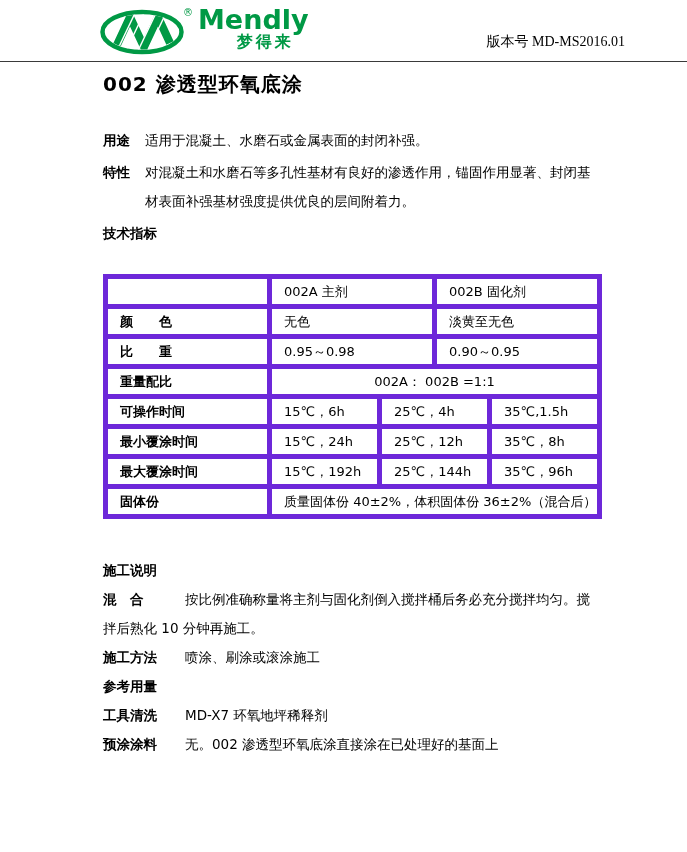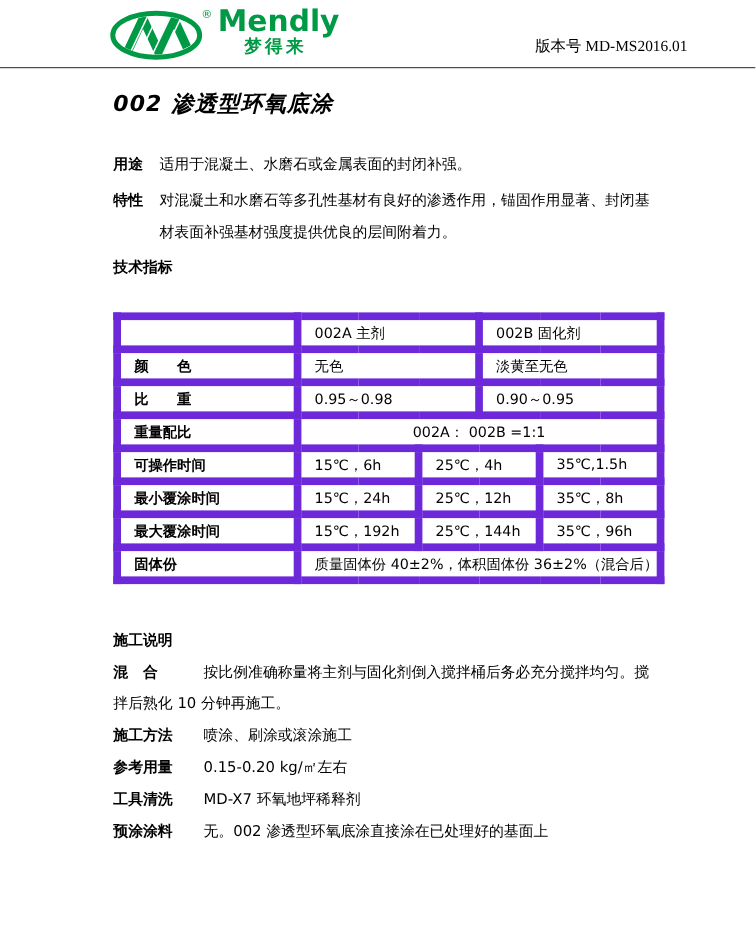--- a/index.html
+++ b/index.html
@@ -10,49 +10,49 @@
     position: relative; width: 687px; height: 852px; margin: 0 auto;
     background: #fff; overflow: hidden;
   }
   
   .doc-header {
     display: flex; justify-content: space-between; align-items: flex-end;
     padding: 10px 62px 6px 100px; height: 61px;
   }
   .logo { display: flex; align-items: flex-start; }
   .logo svg { display: block; }
-  .logo-text { margin-left: 6px; margin-top: 2px; }
+  .logo-text { margin-left: 6px; margin-top: 2px; text-align: center; }
   .brand-en {
     color: var(--green); font-weight: bold; font-size: 27px; line-height: 26px;
     letter-spacing: 0px; font-family: "DejaVu Sans", sans-serif;
   }
   .brand-cn {
     color: var(--green); font-weight: bold; font-size: 16px; line-height: 17px;
     letter-spacing: 3px; margin-left: 24px;
   }
   .version {
     font-family: "Liberation Serif", "DejaVu Serif", serif;
     font-size: 14px; padding-bottom: 4px; white-space: nowrap;
   }
   .rule { border: none; border-top: 1.5px solid #3a3a3a; width: 100%; }
   
   .content { padding: 0 95px 0 103px; }
-  .title { font-size: 20px; font-weight: bold; margin-top: 19px; letter-spacing: 1px; font-style: italic; }
+  .title { font-size: 20px; font-weight: bold; margin-top: 9px; letter-spacing: 1px; }
   .intro { margin-top: 28px; }
   .para { display: flex; line-height: 29px; font-size: 13.5px; margin-bottom: 3px; }
   .para .lbl { font-weight: bold; flex: 0 0 42px; white-space: nowrap; }
   .para .txt { flex: 1; }
   .sec-heading { font-size: 13.5px; font-weight: bold; line-height: 29px; margin-top: 3px; }
   
   .spec-table {
     border-collapse: collapse; table-layout: fixed; width: 494px;
     margin-top: 26px; font-size: 13px;
   }
   .spec-table td {
-    border: 7px solid #6d28d9; height: 30px; padding: 2px 0 2px 12px;
+    border: 5px solid #6d28d9; height: 30px; padding: 2px 0 2px 12px;
     vertical-align: middle; overflow: hidden; white-space: nowrap;
   }
   .spec-table td.row-label { font-weight: bold; }
   .spec-table td.center { text-align: center; padding-left: 0; }
   
   .construction { margin-top: 37px; }
   .construction .sec-heading { margin-top: 15px; margin-bottom: 0; }
   .cpara { display: flex; line-height: 29px; font-size: 13.5px; }
   .cpara .lbl { font-weight: bold; flex: 0 0 82px; white-space: nowrap; }
   .cpara .txt { flex: 1; }
@@ -173,21 +173,20 @@
         <span class="lbl">混　合</span><span>按比例准确称量将主剂与固化剂倒入搅拌桶后务必充分搅拌均匀。搅拌后熟化 10 分钟再施工。</span>
       </div>
 
       <div class="cpara">
         <span class="lbl">施工方法</span>
         <span class="txt">喷涂、刷涂或滚涂施工</span>
       </div>
 
       <div class="cpara">
         <span class="lbl">参考用量</span>
-        <span class="txt">0.15-0.20 kg/㎡左右</span>
       </div>
 
       <div class="cpara">
         <span class="lbl">工具清洗</span>
         <span class="txt">MD-X7 环氧地坪稀释剂</span>
       </div>
 
 
       <div class="cpara">
         <span class="lbl">预涂涂料</span>

